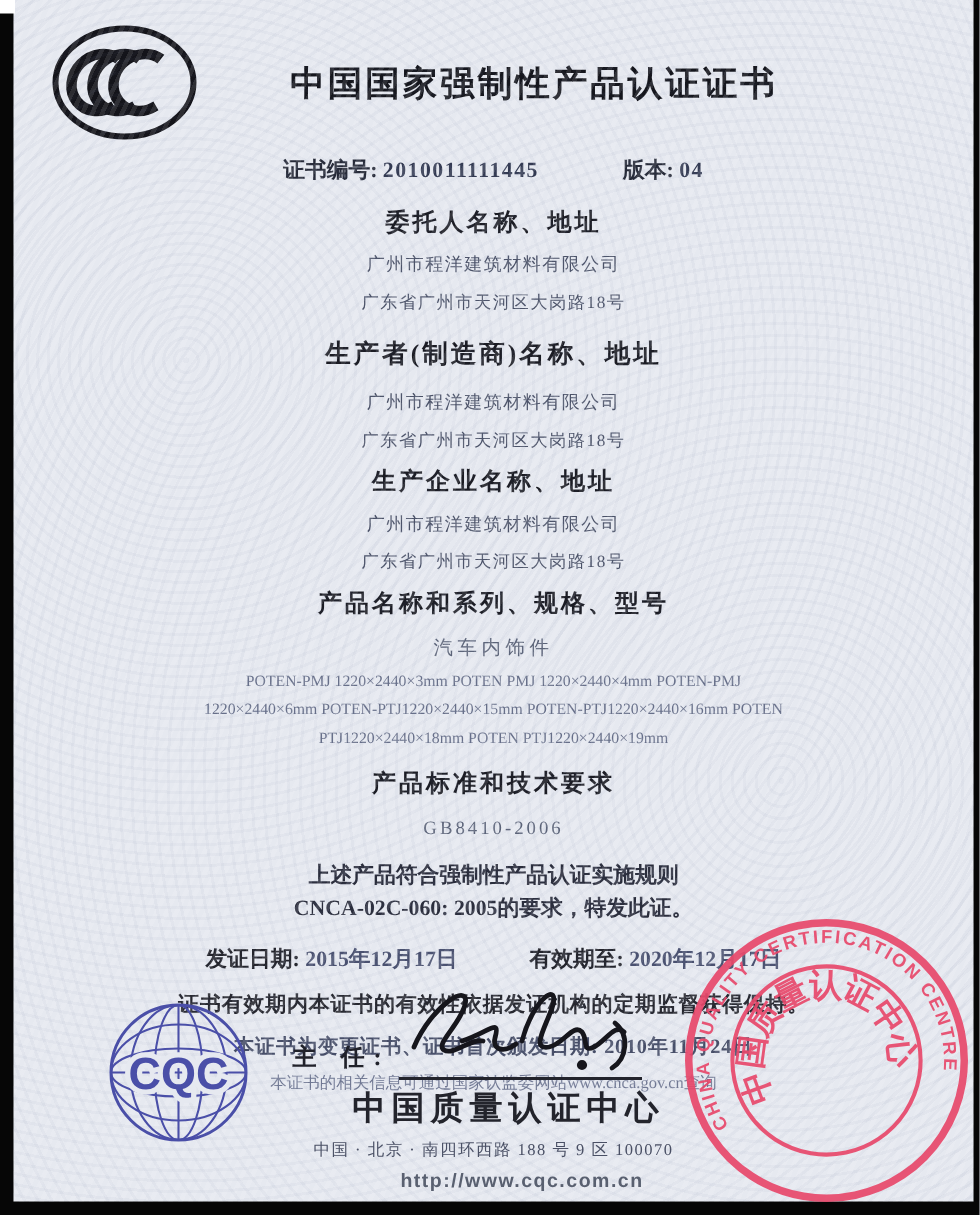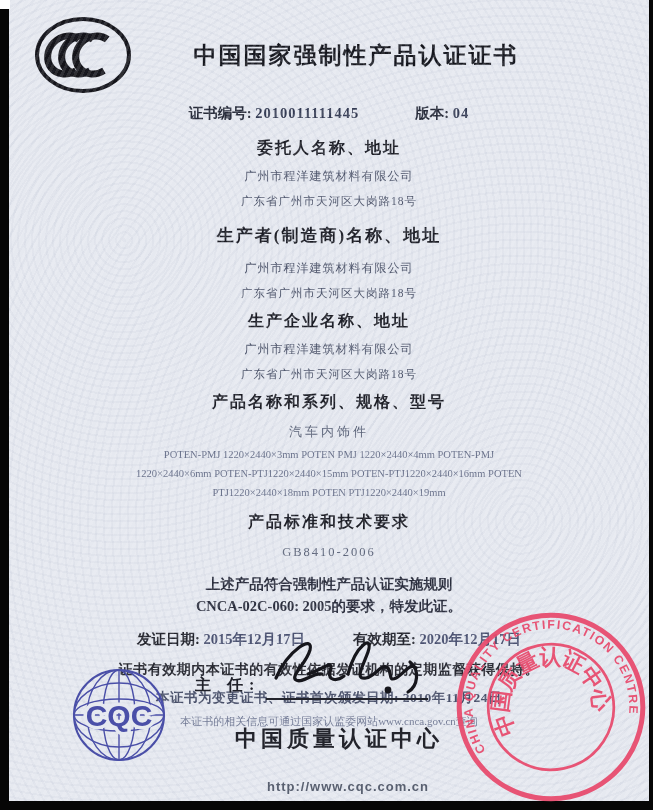--- a/index.html
+++ b/index.html
@@ -39,21 +39,21 @@
   .specs{width:565px;margin:5px auto 0;font-size:10.5px;line-height:1.8;color:#676f89;}
   .gb{font-size:12.5px;color:#5b6378;margin-top:12px;letter-spacing:2px;}
   .stmt{margin-top:13px;font-size:14.5px;font-weight:bold;line-height:1.55;color:#2a2d3c;}
   .dates{margin-top:12px;display:flex;justify-content:center;gap:48px;
          font-size:14.5px;font-weight:bold;color:#23242c;}
   .dates .dval{color:#4a5170;}
   .supervision{margin-top:12px;font-size:14px;font-weight:bold;color:#26272f;letter-spacing:0.5px;}
   .change{margin-top:10px;font-size:13.5px;font-weight:bold;color:#474e68;letter-spacing:0.5px;}
   .infonote{margin-top:7px;font-size:11px;color:#707893;}
   .cqc-logo{position:absolute;left:56px;top:666px;}
-  .sign-block{position:absolute;left:186px;top:628px;display:flex;align-items:flex-end;}
+  .sign-block{position:absolute;left:186px;top:648px;display:flex;align-items:flex-end;}
   .director{font-size:16px;font-weight:bold;letter-spacing:6px;padding-bottom:10px;color:#20212a;}
   .sig-area{position:relative;width:168px;height:78px;margin-left:6px;}
   .sig-area svg{position:absolute;left:4px;top:0;}
   .sig-line{position:absolute;left:0;bottom:6px;width:162px;border-bottom:2px solid #23242c;}
   .org{position:absolute;left:150px;top:724px;width:360px;text-align:center;
        font-size:22px;font-weight:600;letter-spacing:4px;color:#23242c;}
   .addr{position:absolute;left:0;top:759px;width:100%;text-align:center;
         font-size:11px;color:#4a5065;letter-spacing:1px;}
   .site{position:absolute;left:0;top:779px;width:100%;text-align:center;
         font-size:13px;font-weight:bold;color:#596070;letter-spacing:1px;
@@ -156,20 +156,21 @@
           <path d="M78,46 C86,16 104,6 98,24 C93,38 84,52 96,50 C106,48 112,34 118,40 C122,45 118,54 126,50 C134,46 140,34 146,40"></path>
           <path d="M140,34 C150,42 148,58 138,64"></path>
           <circle cx="118" cy="62" r="1.8" fill="#16161c"></circle>
         </g>
       </svg>
       <div class="sig-line"></div>
     </div>
   </div>
 
   <div class="org">中国质量认证中心</div>
+  <div class="addr">中国 · 北京 · 南四环西路 188 号 9 区 100070</div>
   <div class="site">http://www.cqc.com.cn</div>
 
   <svg class="stamp" width="200" height="200" viewBox="0 0 220 220">
     <defs>
       <path id="engArc" d="M 30,142 A 86.2,86.2 0 1 1 190,142" fill="none"></path>
       <path id="cnArc" d="M 67,129 A 47,47 0 1 1 153,129" fill="none"></path>
     </defs>
     <circle cx="110" cy="110" r="101" fill="none" stroke="#e8486b" stroke-width="5.5"></circle>
     <circle cx="110" cy="110" r="69" fill="none" stroke="#e8486b" stroke-width="3"></circle>
     <text font-family="Liberation Sans, sans-serif" font-size="13.5" font-weight="bold" fill="#e8486b" letter-spacing="1.5">

